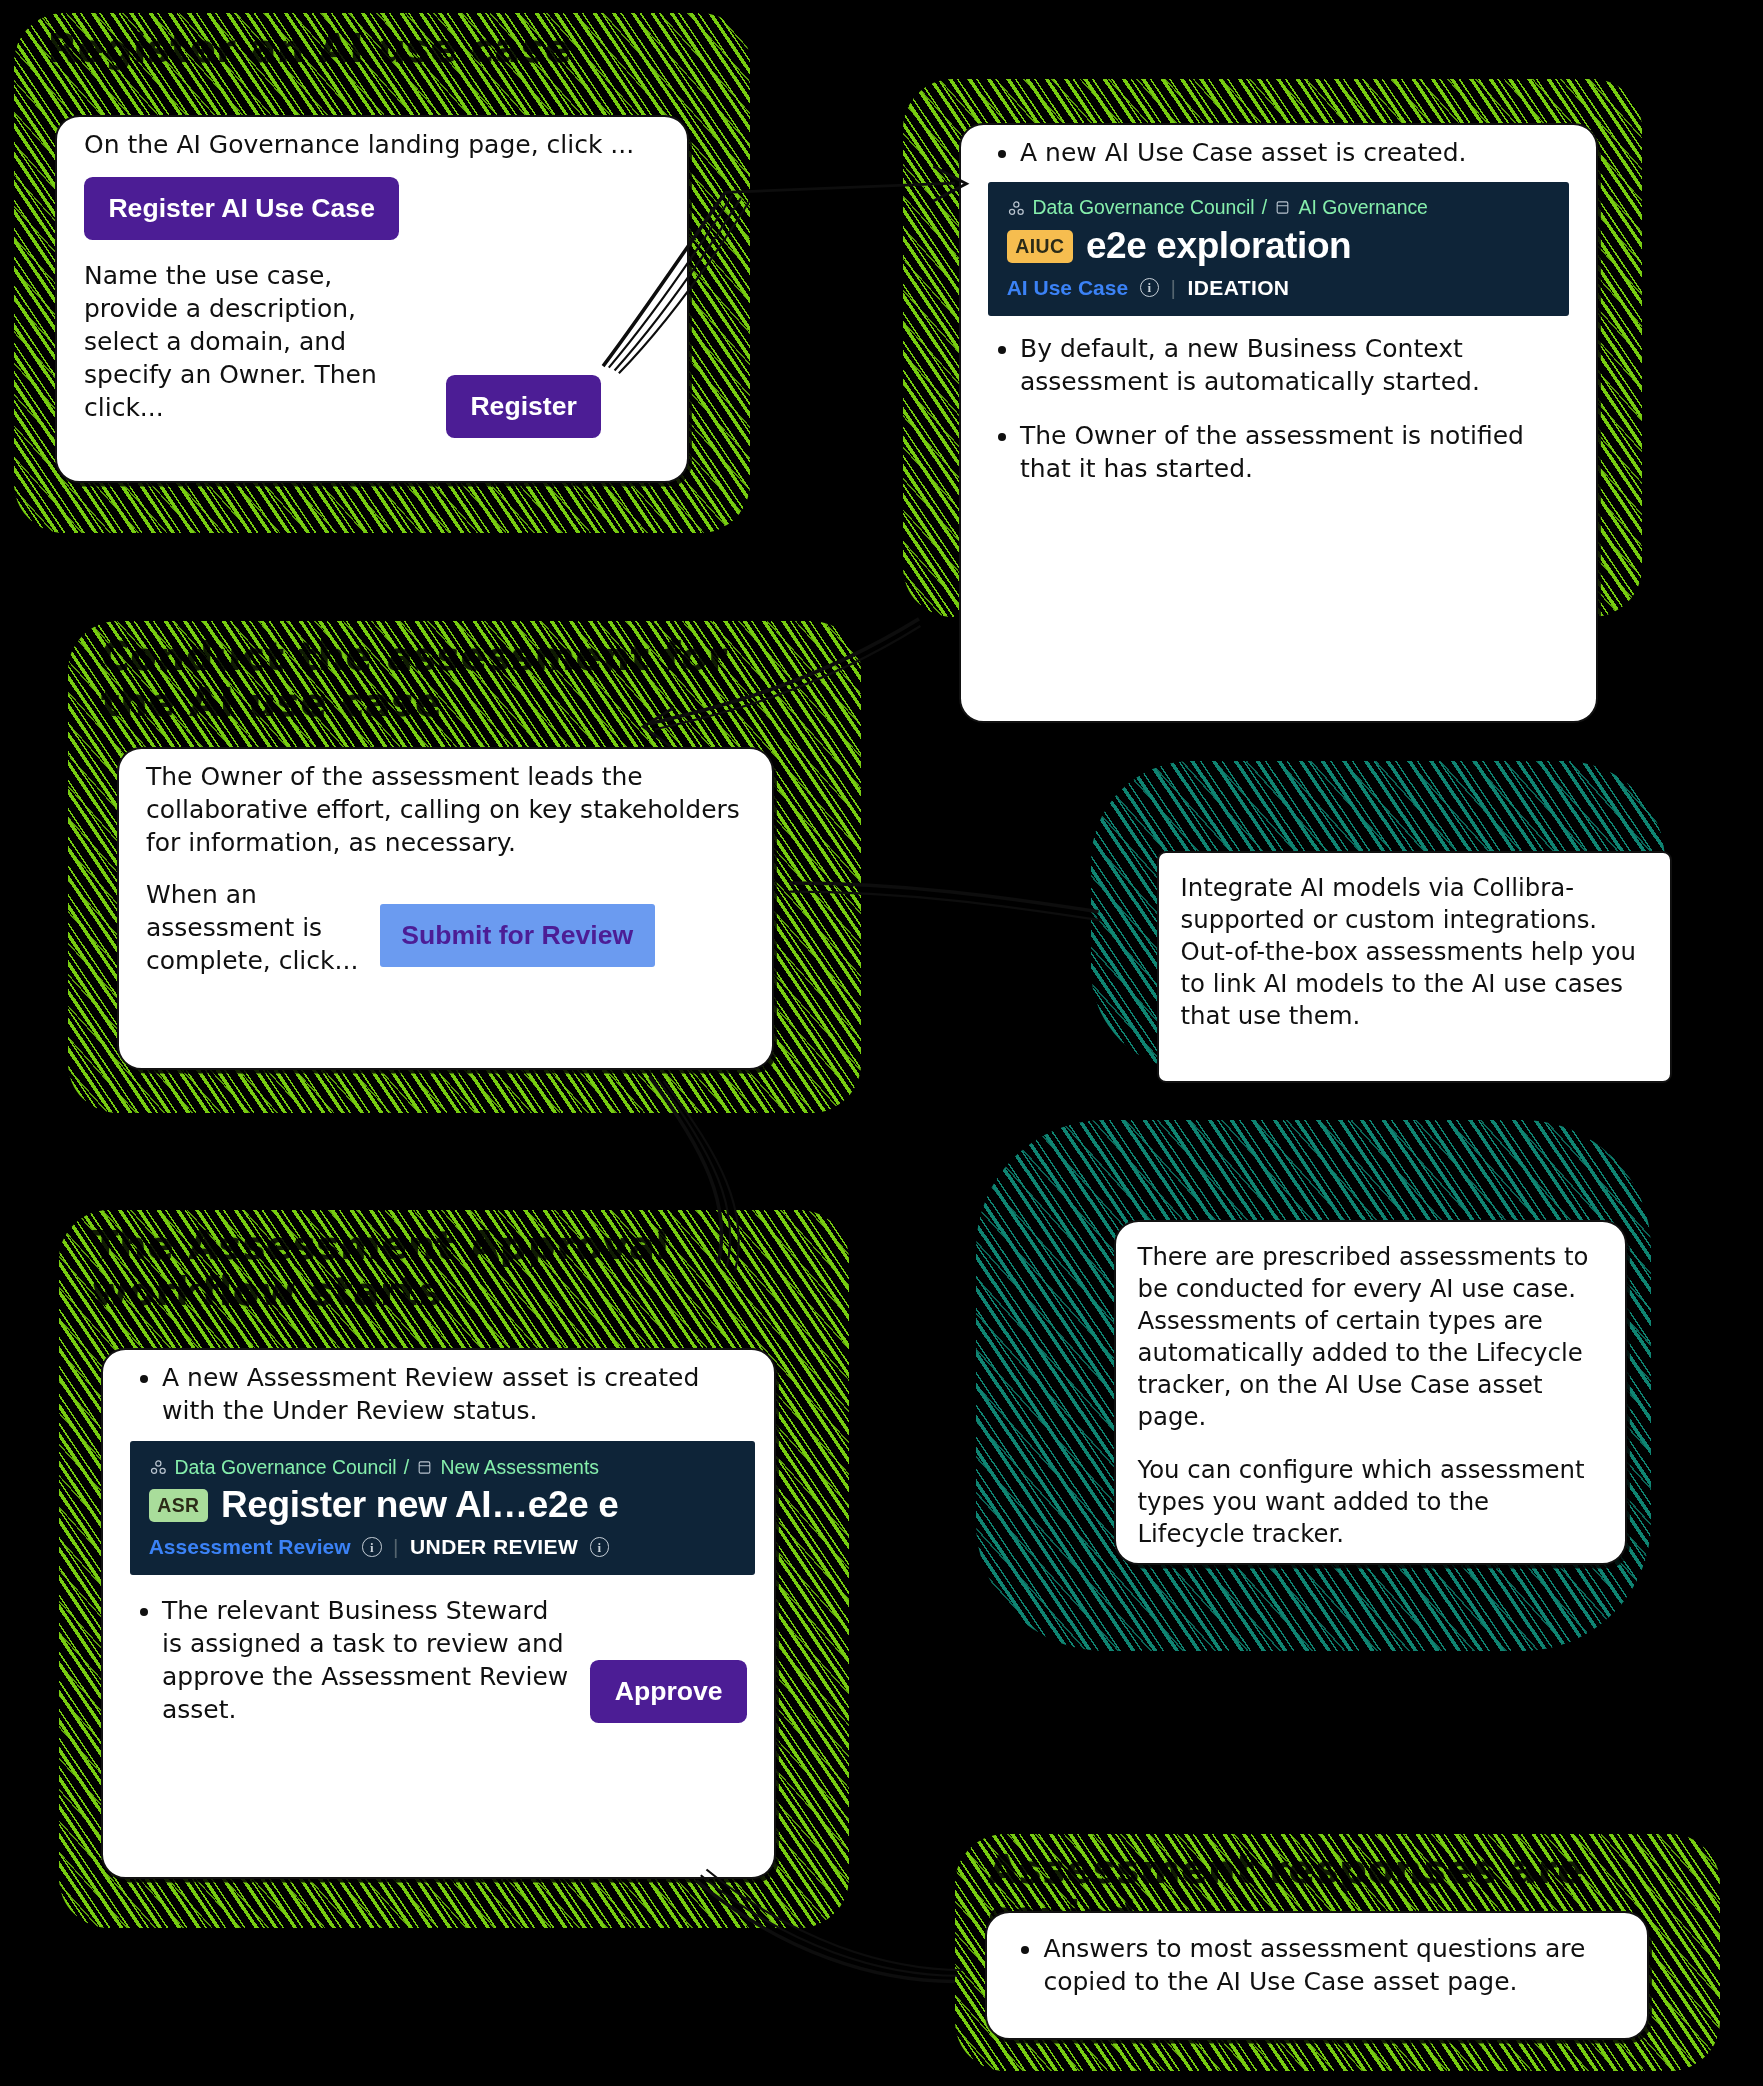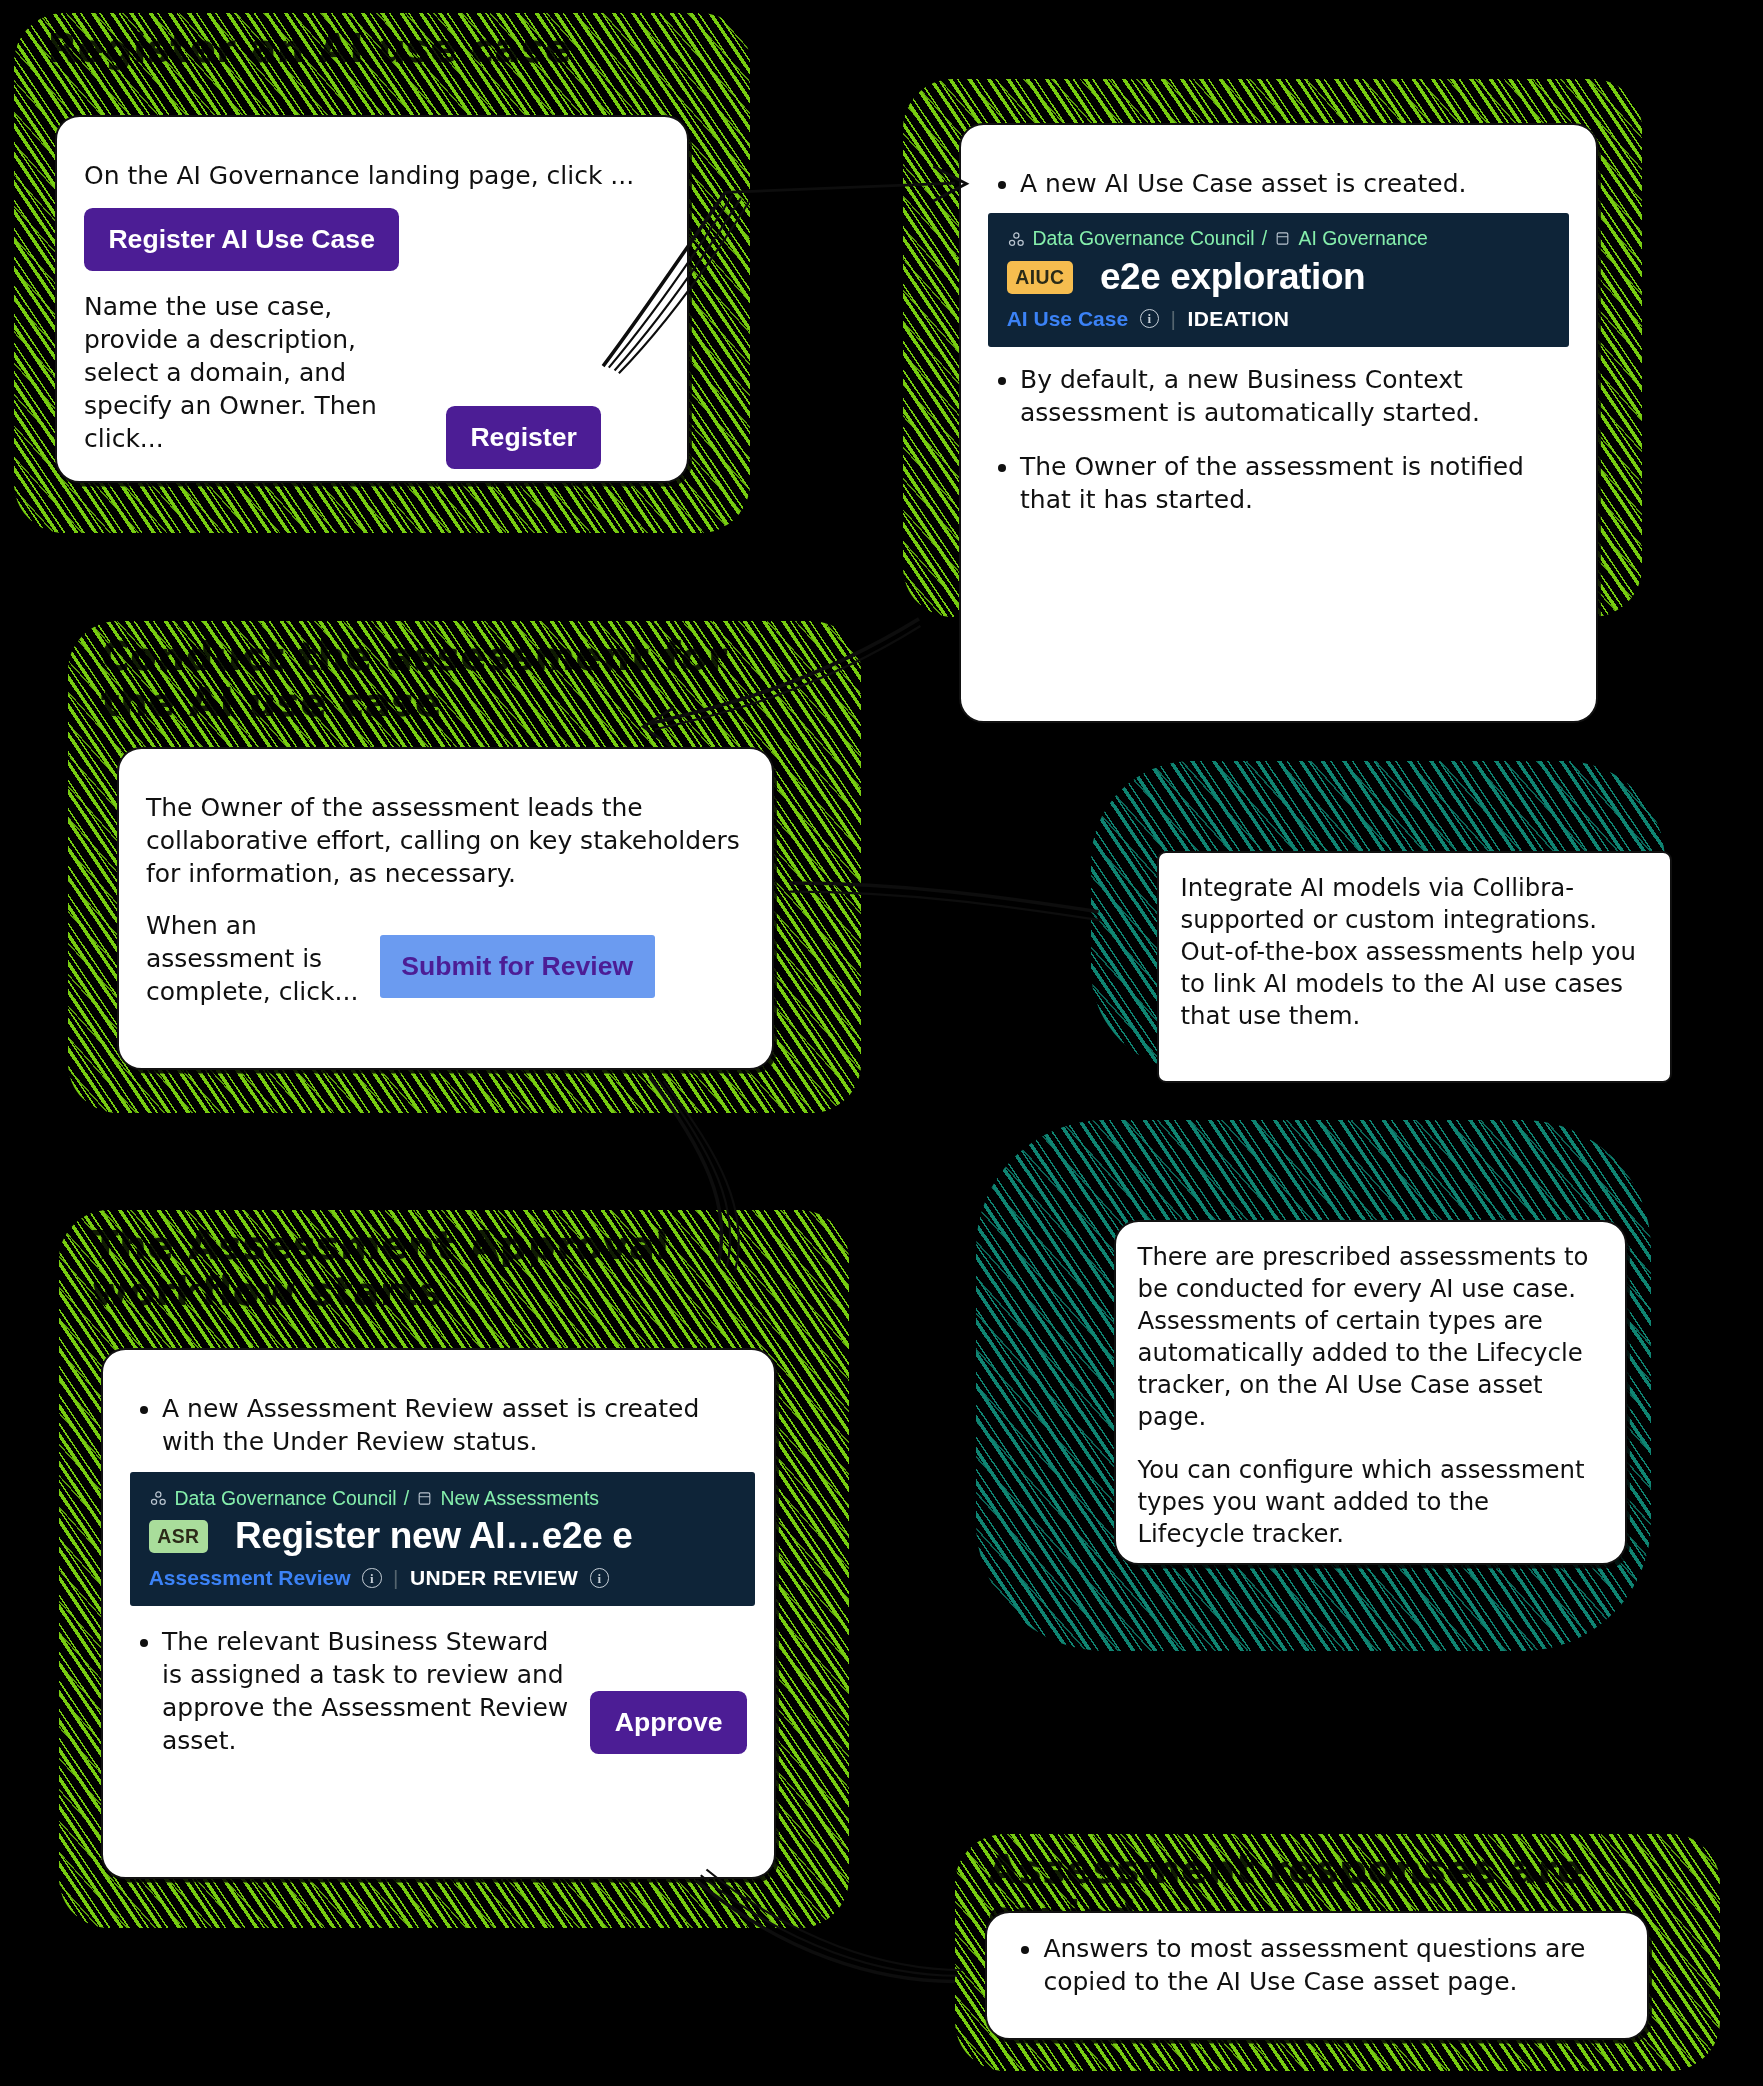--- a/index.html
+++ b/index.html
@@ -77,21 +77,21 @@
     opacity: .93;
     text-shadow: 0 0 1.4px rgba(0,0,0,.5);
   }
 
   
   .card {
     position: absolute;
     background: #ffffff;
     border: 2.2px solid #111111;
     border-radius: 24.4px;
-    padding: 42px 27px;
+    padding: 11px 27px;
     font-family: "DejaVu Sans", sans-serif;
     color: #0a0a0a;
     box-shadow: 3.6px 4.3px 0 -0.7px rgba(0,0,0,.85);
   }
   .card p, .card li {
     font-size: 25px;
     line-height: 1.32;
     color: #101010;
   }
   .card ul { list-style: disc; padding-left: 32px; }
@@ -136,21 +136,21 @@
     align-items: center;
     gap: 7.2px;
     font-size: 19.4px;
     color: #86efac;
     white-space: nowrap;
   }
   .asset .crumbs svg { flex: none; }
   .asset .titlerow {
     display: flex;
     align-items: center;
-    gap: 27px;
+    gap: 13px;
     margin-top: 5.7px;
   }
   .asset .chip {
     font-size: 19.4px;
     font-weight: 700;
     color: #2b2b18;
     border-radius: 5px;
     padding: 5px 8.6px;
     letter-spacing: 0.4px;
   }

